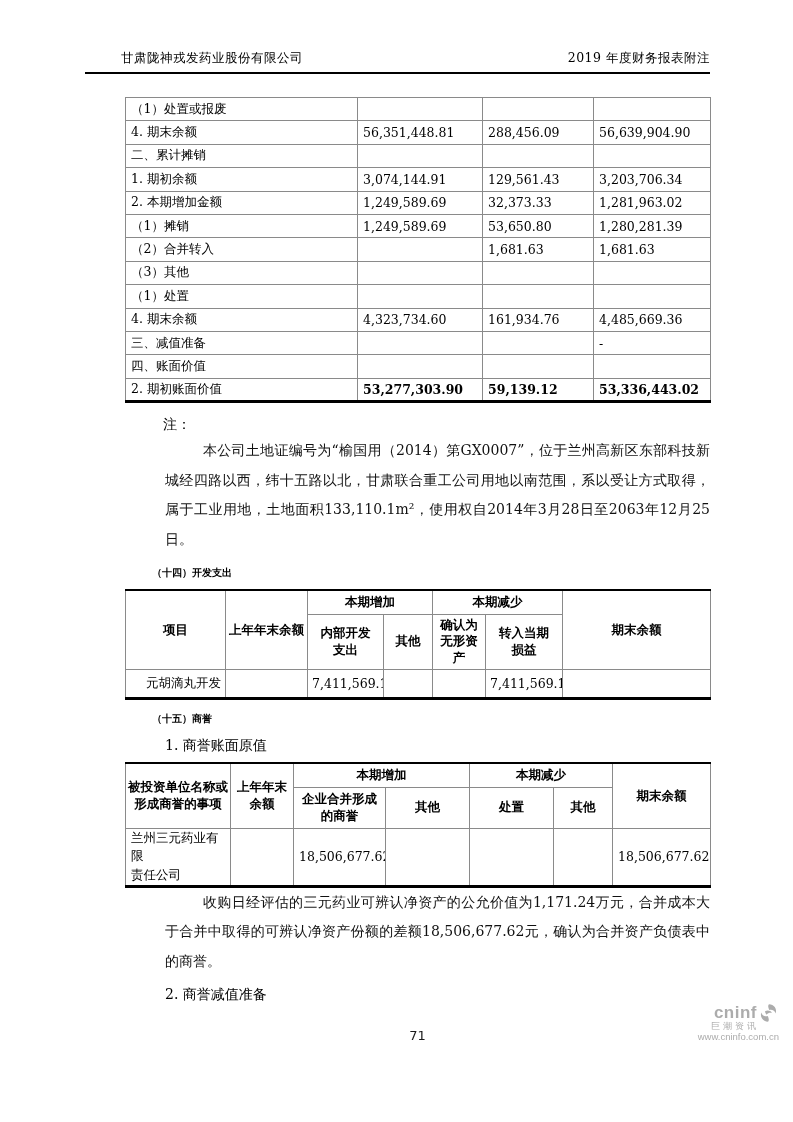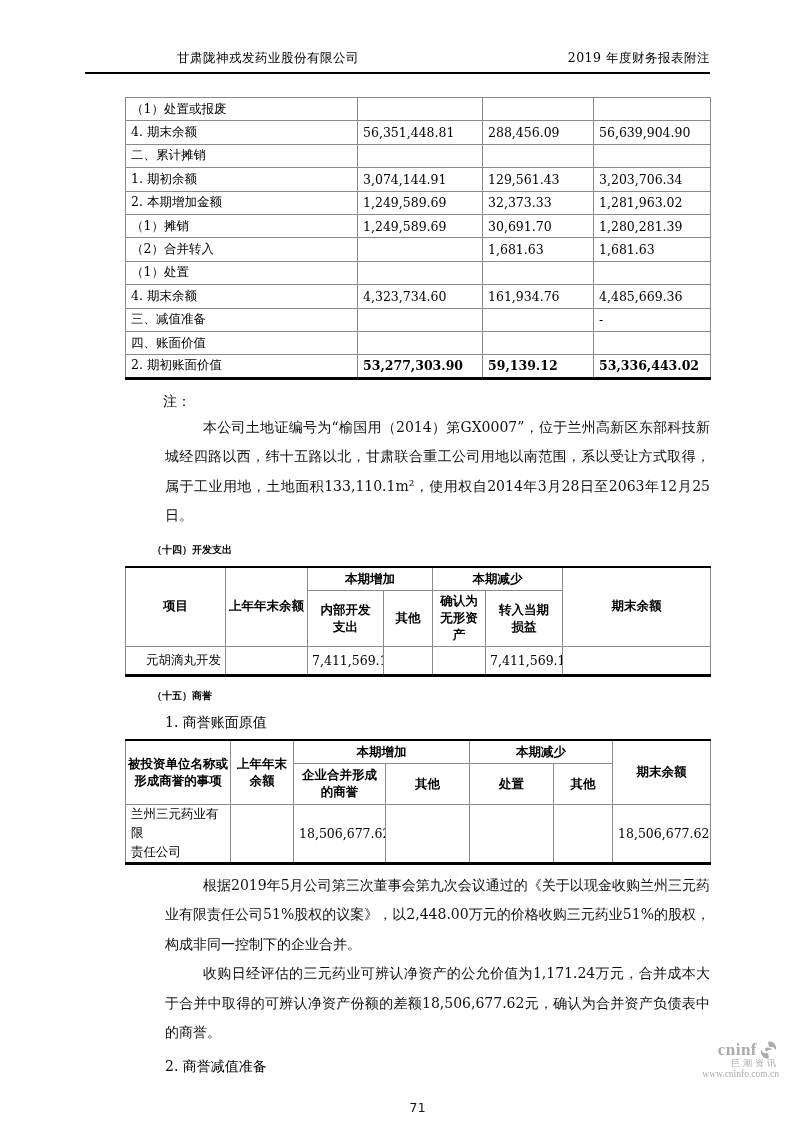--- a/index.html
+++ b/index.html
@@ -10,21 +10,21 @@
     font-family:"DejaVu Serif","Liberation Serif",serif;
     overflow:hidden;
   }
   
   .doc-header {
     position:absolute; top:50px; left:85px; width:625px;
     display:flex; justify-content:space-between; align-items:flex-end;
     border-bottom:2px solid #000; padding-bottom:5px;
     font-size:12.5px; letter-spacing:0.5px;
   }
-  .doc-header .company { margin-left:92px; }
+  .doc-header .company { margin-left:36px; }
   
   .content { position:absolute; top:97px; left:125px; width:585px; }
   table { border-collapse:collapse; width:585px; table-layout:fixed; }
   td, th { border:1px solid #8a8a8a; font-size:12.5px; vertical-align:middle;
            overflow:hidden; }
   th { font-weight:bold; text-align:center; white-space:pre-line; line-height:1.35;
        padding:2px 2px; }
   
   .t1 { border-top:1.5px solid #4a4a4a; border-bottom:3px solid #000; }
   .t1 td { height:23.4px; padding:0 5px; }
@@ -51,27 +51,27 @@
     font-family:Liberation Mono, monospace;
     font-size:10px; font-weight:bold; margin:12px 0 9px 27px;
   }
   .subhead { font-size:14px; margin:8px 0 7px 40px; line-height:20px; }
   .page-number {
     text-align:center; font-size:13px; margin-top:24px; color:#1a1a1a;
     font-family:"DejaVu Sans","Liberation Sans",sans-serif;
   }
   
   .logo {
-    position:absolute; top:1040px; right:14px; text-align:right;
-    color:#acacac; font-family:Liberation Serif, serif;
+    position:absolute; top:1003px; right:14px; text-align:right;
+    color:#acacac; font-family:Liberation Sans, sans-serif;
     line-height:1.15;
   }
   .logo-row1 { display:flex; align-items:center; justify-content:flex-end; gap:1px; }
   .logo-text { font-size:17px; font-weight:bold; letter-spacing:0.5px; }
-  .logo-cn  { font-size:9px; letter-spacing:3px; margin-top:-2px; }
+  .logo-cn  { font-size:9px; letter-spacing:3px; margin-right:20px; margin-top:-2px; }
   .logo-url { font-size:9.5px; margin-top:1px; }
   .swirl { width:21px; height:20px; }
 </style>
 </head>
 <body>
 
 <div class="page">
 
   <div class="doc-header">
     <span class="company">甘肃陇神戎发药业股份有限公司</span>
@@ -114,28 +114,34 @@
           </tr>
           <tr>
             <td class="label">2. 本期增加金额</td>
             <td class="num">1,249,589.69</td>
             <td class="num">32,373.33</td>
             <td class="num">1,281,963.02</td>
           </tr>
           <tr>
             <td class="label">（1）摊销</td>
             <td class="num">1,249,589.69</td>
-            <td class="num">30,691.70</td>
+            <td class="num">53,650.80</td>
             <td class="num">1,280,281.39</td>
           </tr>
           <tr>
             <td class="label">（2）合并转入</td>
             <td class="num"></td>
             <td class="num">1,681.63</td>
             <td class="num">1,681.63</td>
+          </tr>
+          <tr>
+            <td class="label">（3）其他</td>
+            <td class="num"></td>
+            <td class="num"></td>
+            <td class="num"></td>
           </tr>
           <tr>
             <td class="label">（1）处置</td>
             <td class="num"></td>
             <td class="num"></td>
             <td class="num"></td>
           </tr>
           <tr>
             <td class="label">4. 期末余额</td>
             <td class="num">4,323,734.60</td>
@@ -241,21 +247,20 @@
         <td></td>
         <td class="center">18,506,677.62</td>
         <td></td>
         <td></td>
         <td></td>
         <td class="right">18,506,677.62</td>
       </tr>
     </tbody>
       </table>
 
-    <p class="para" style="margin-top:6px">根据2019年5月公司第三次董事会第九次会议通过的《关于以现金收购兰州三元药业有限责任公司51%股权的议案》，以2,448.00万元的价格收购三元药业51%的股权，构成非同一控制下的企业合并。</p>
     <p class="para">收购日经评估的三元药业可辨认净资产的公允价值为1,171.24万元，合并成本大于合并中取得的可辨认净资产份额的差额18,506,677.62元，确认为合并资产负债表中的商誉。</p>
     <div class="subhead">2. 商誉减值准备</div>
 
     <div class="page-number">71</div>
   </div>
 
   <div class="logo">
     <div class="logo-row1">
       <span class="logo-text">cninf</span>
       <svg class="swirl" viewBox="0 0 22 22" xmlns="http://www.w3.org/2000/svg">

